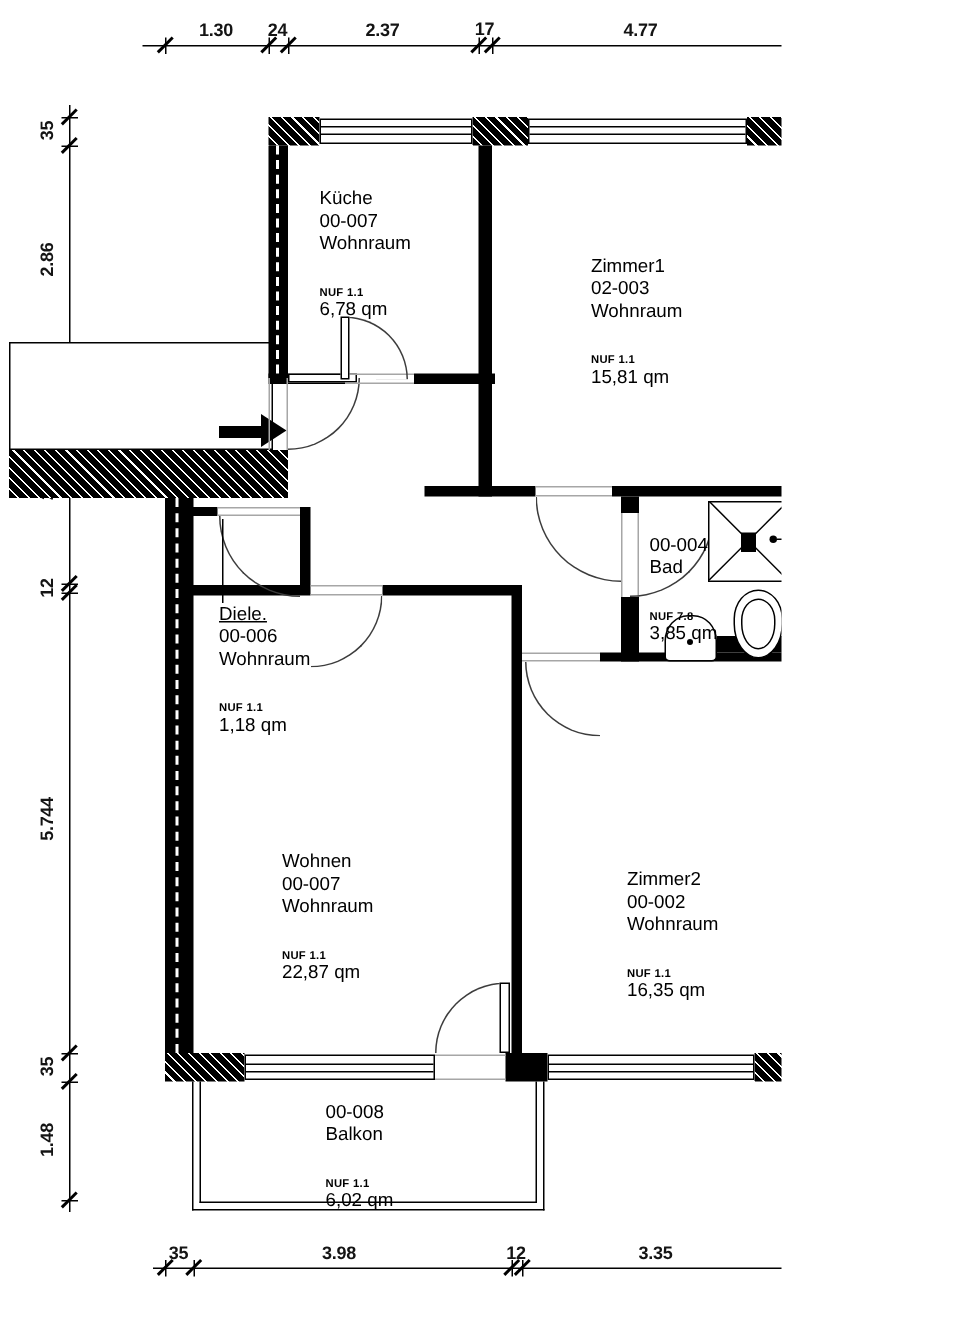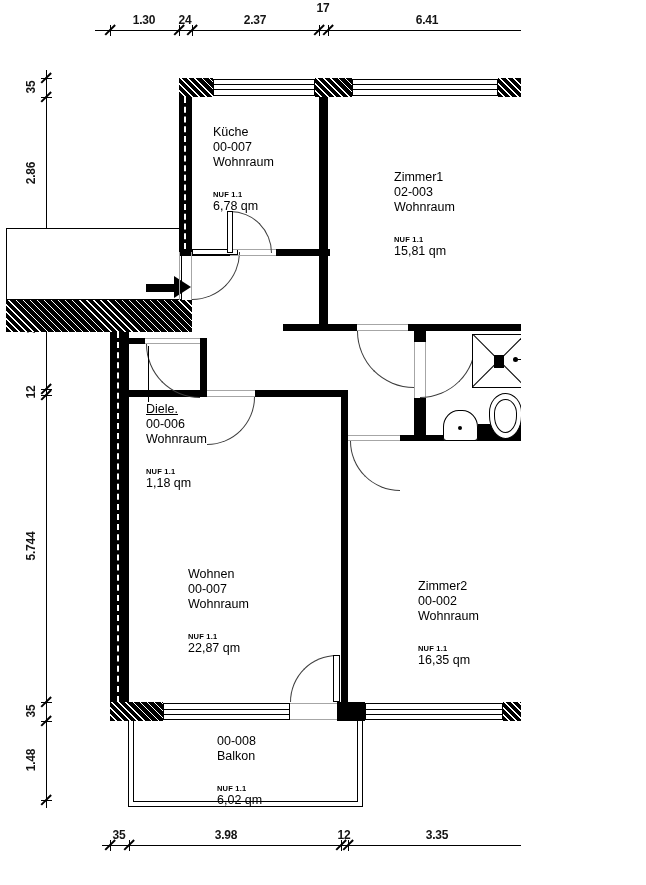--- a/index.html
+++ b/index.html
@@ -41,22 +41,22 @@
     <div class="tk v" style="left:110px;top:30px"></div>
       <div class="tk v" style="left:179px;top:30px"></div>
     <div class="tk v" style="left:192px;top:30px"></div>
       <div class="tk v" style="left:319px;top:30px"></div>
     <div class="tk v" style="left:328px;top:30px"></div>
       <div class="tk v" style="left:527px;top:30px"></div>
     <div class="tk v" style="left:545px;top:30px"></div>
     <span class="dlab" style="left:144px;top:27px">1.30</span>
     <span class="dlab" style="left:185px;top:27px">24</span>
     <span class="dlab" style="left:255px;top:27px">2.37</span>
-    <span class="dlab" style="left:323px;top:15px">17</span>
-    <span class="dlab" style="left:427px;top:27px">6.41</span>
+    <span class="dlab" style="left:323px;top:26px">17</span>
+    <span class="dlab" style="left:427px;top:27px">4.77</span>
     <span class="dlab" style="left:536px;top:27px">35</span>
   </div>
 
   <div>
     <div class="dline" style="left:102px;top:845px;width:458px;height:1px"></div>
     <div class="tk v" style="left:110px;top:845px"></div>
       <div class="tk v" style="left:129px;top:845px"></div>
     <div class="tk v" style="left:341px;top:845px"></div>
       <div class="tk v" style="left:348px;top:845px"></div>
     <div class="tk v" style="left:527px;top:845px"></div>
@@ -226,20 +226,26 @@
 
   <div class="room-label" style="left:394px;top:170px">
     <div>Zimmer1</div>
     <div>02-003</div>
     <div>Wohnraum</div>
     <div class="rl-code">NUF 1.1</div>
     <div>15,81 qm</div>
   </div>
 
 
+  <div class="room-label" style="left:433px;top:356px">
+    <div>00-004</div>
+    <div>Bad</div>
+    <div class="rl-code">NUF 7.8</div>
+    <div>3,85 qm</div>
+  </div>
 
   <div class="room-label" style="left:146px;top:402px">
     <div class="u">Diele.</div>
     <div>00-006</div>
     <div>Wohnraum</div>
     <div class="rl-code">NUF 1.1</div>
     <div>1,18 qm</div>
   </div>
 
   <div class="room-label" style="left:188px;top:567px">

